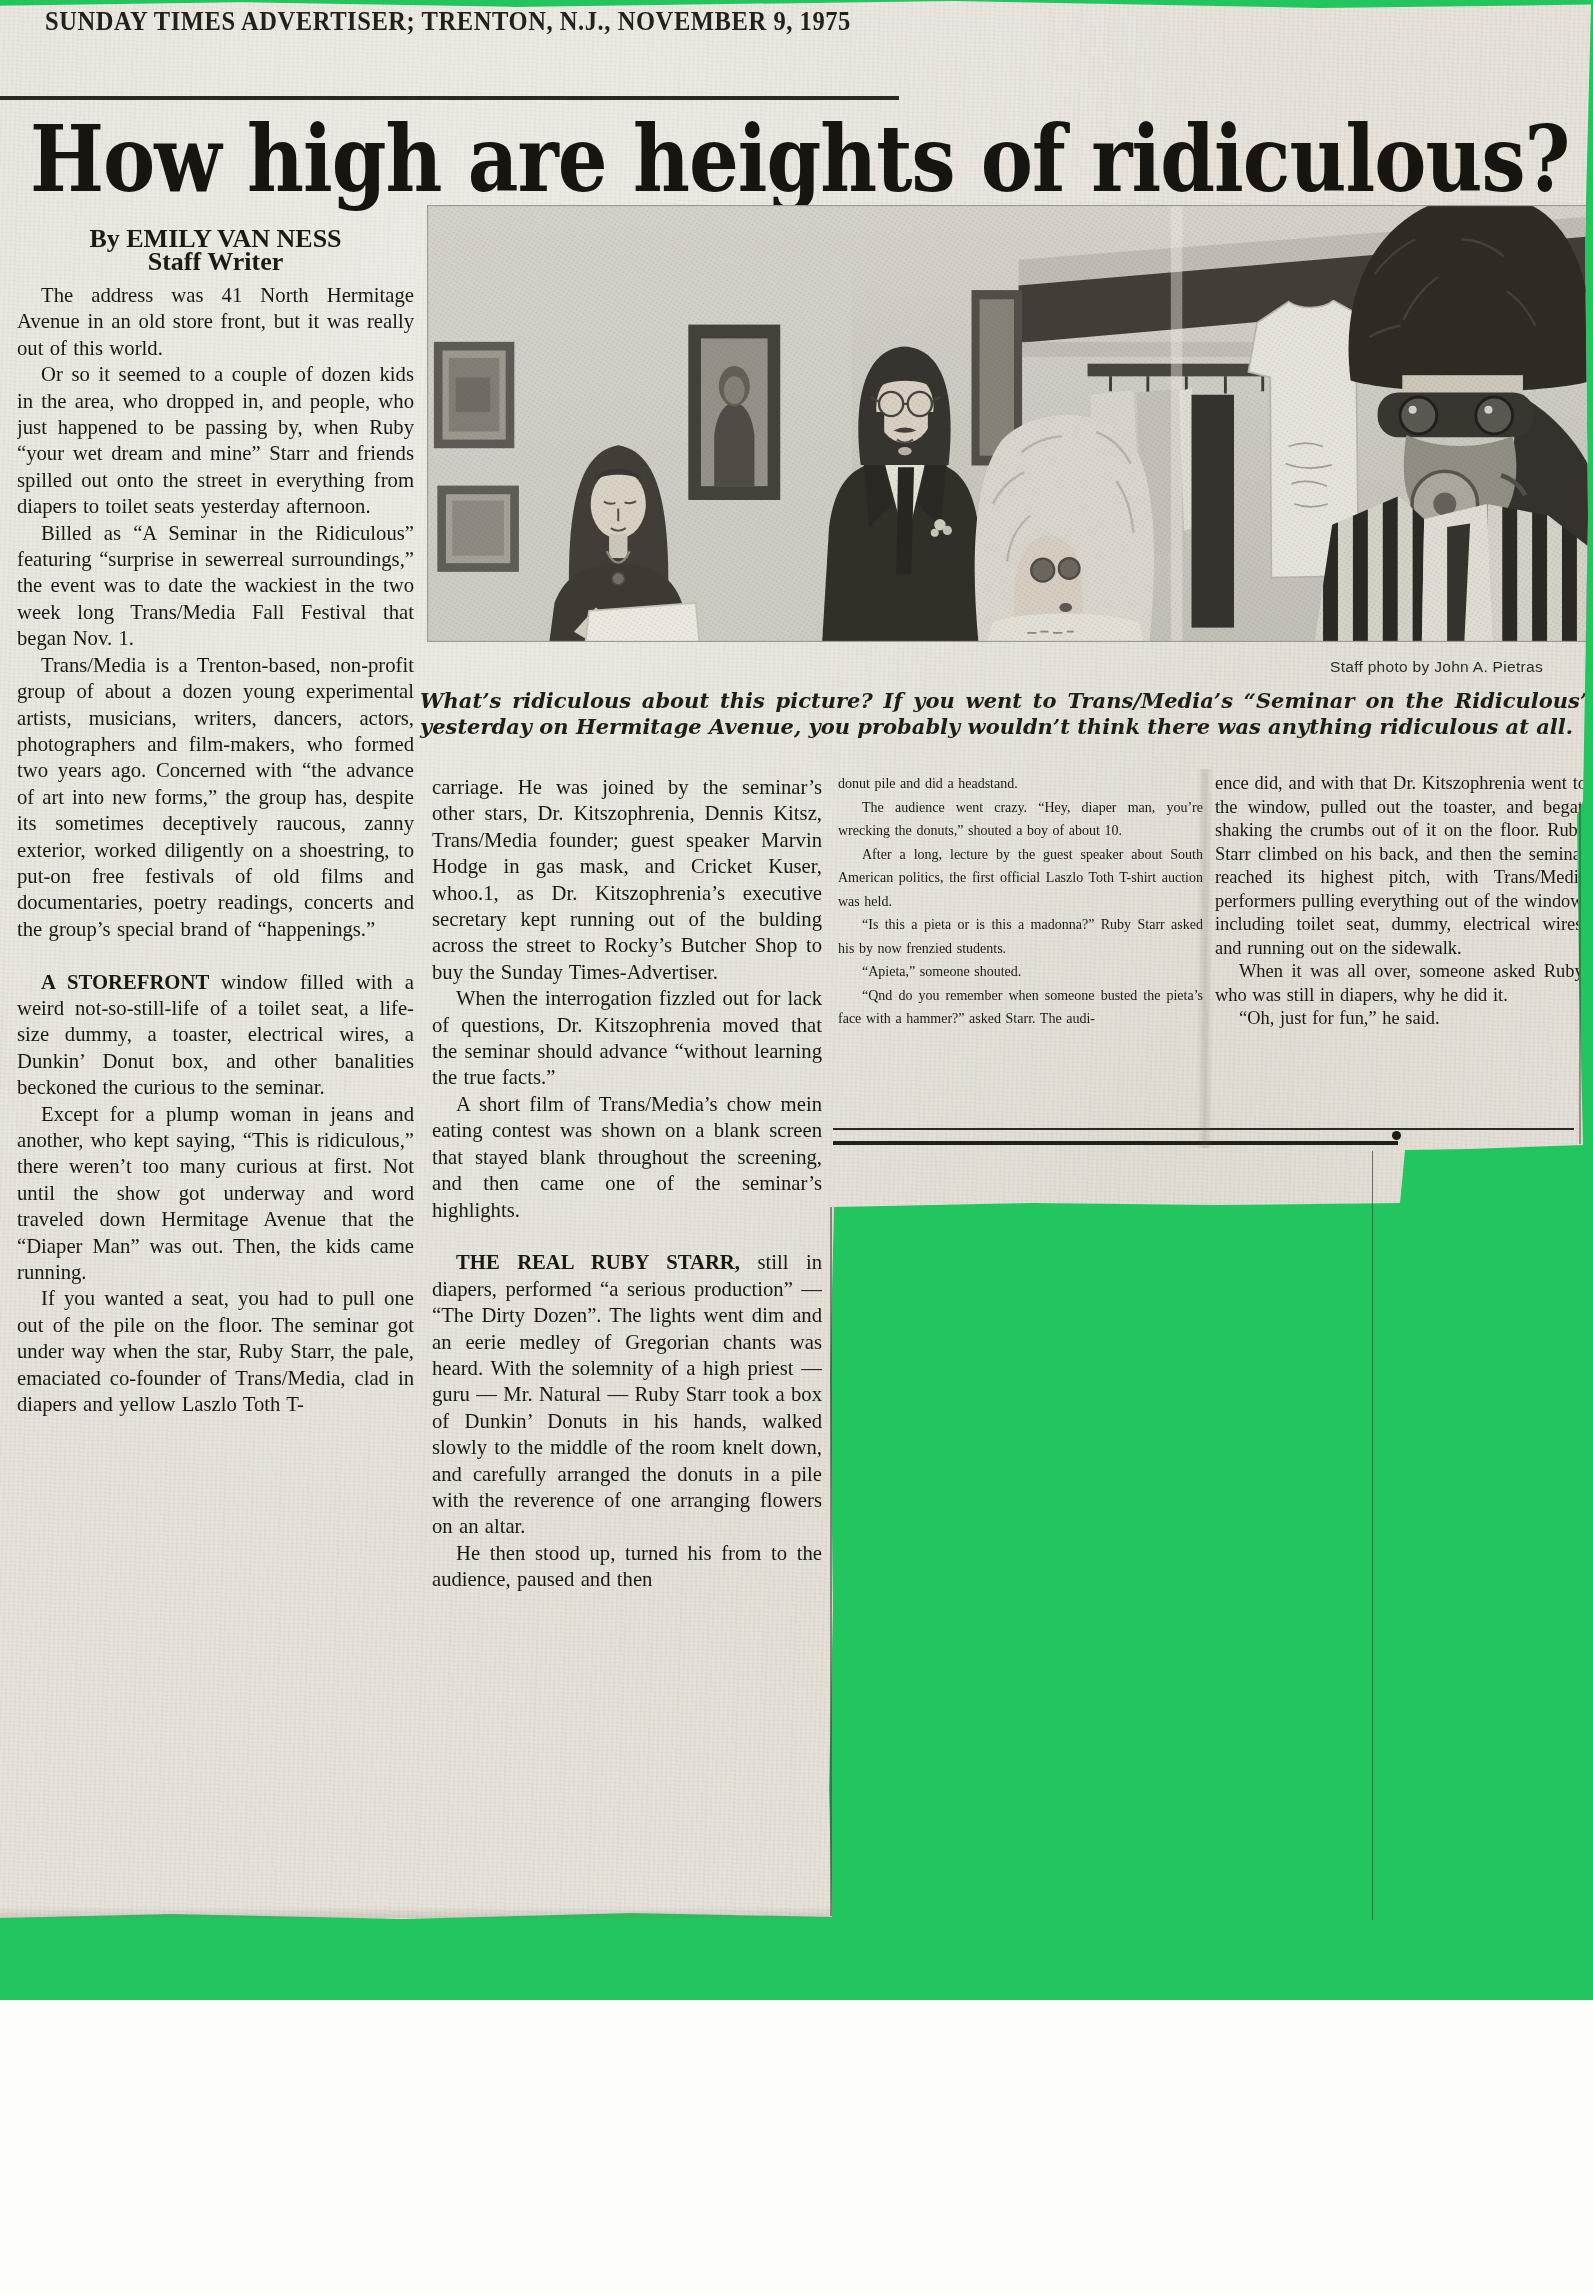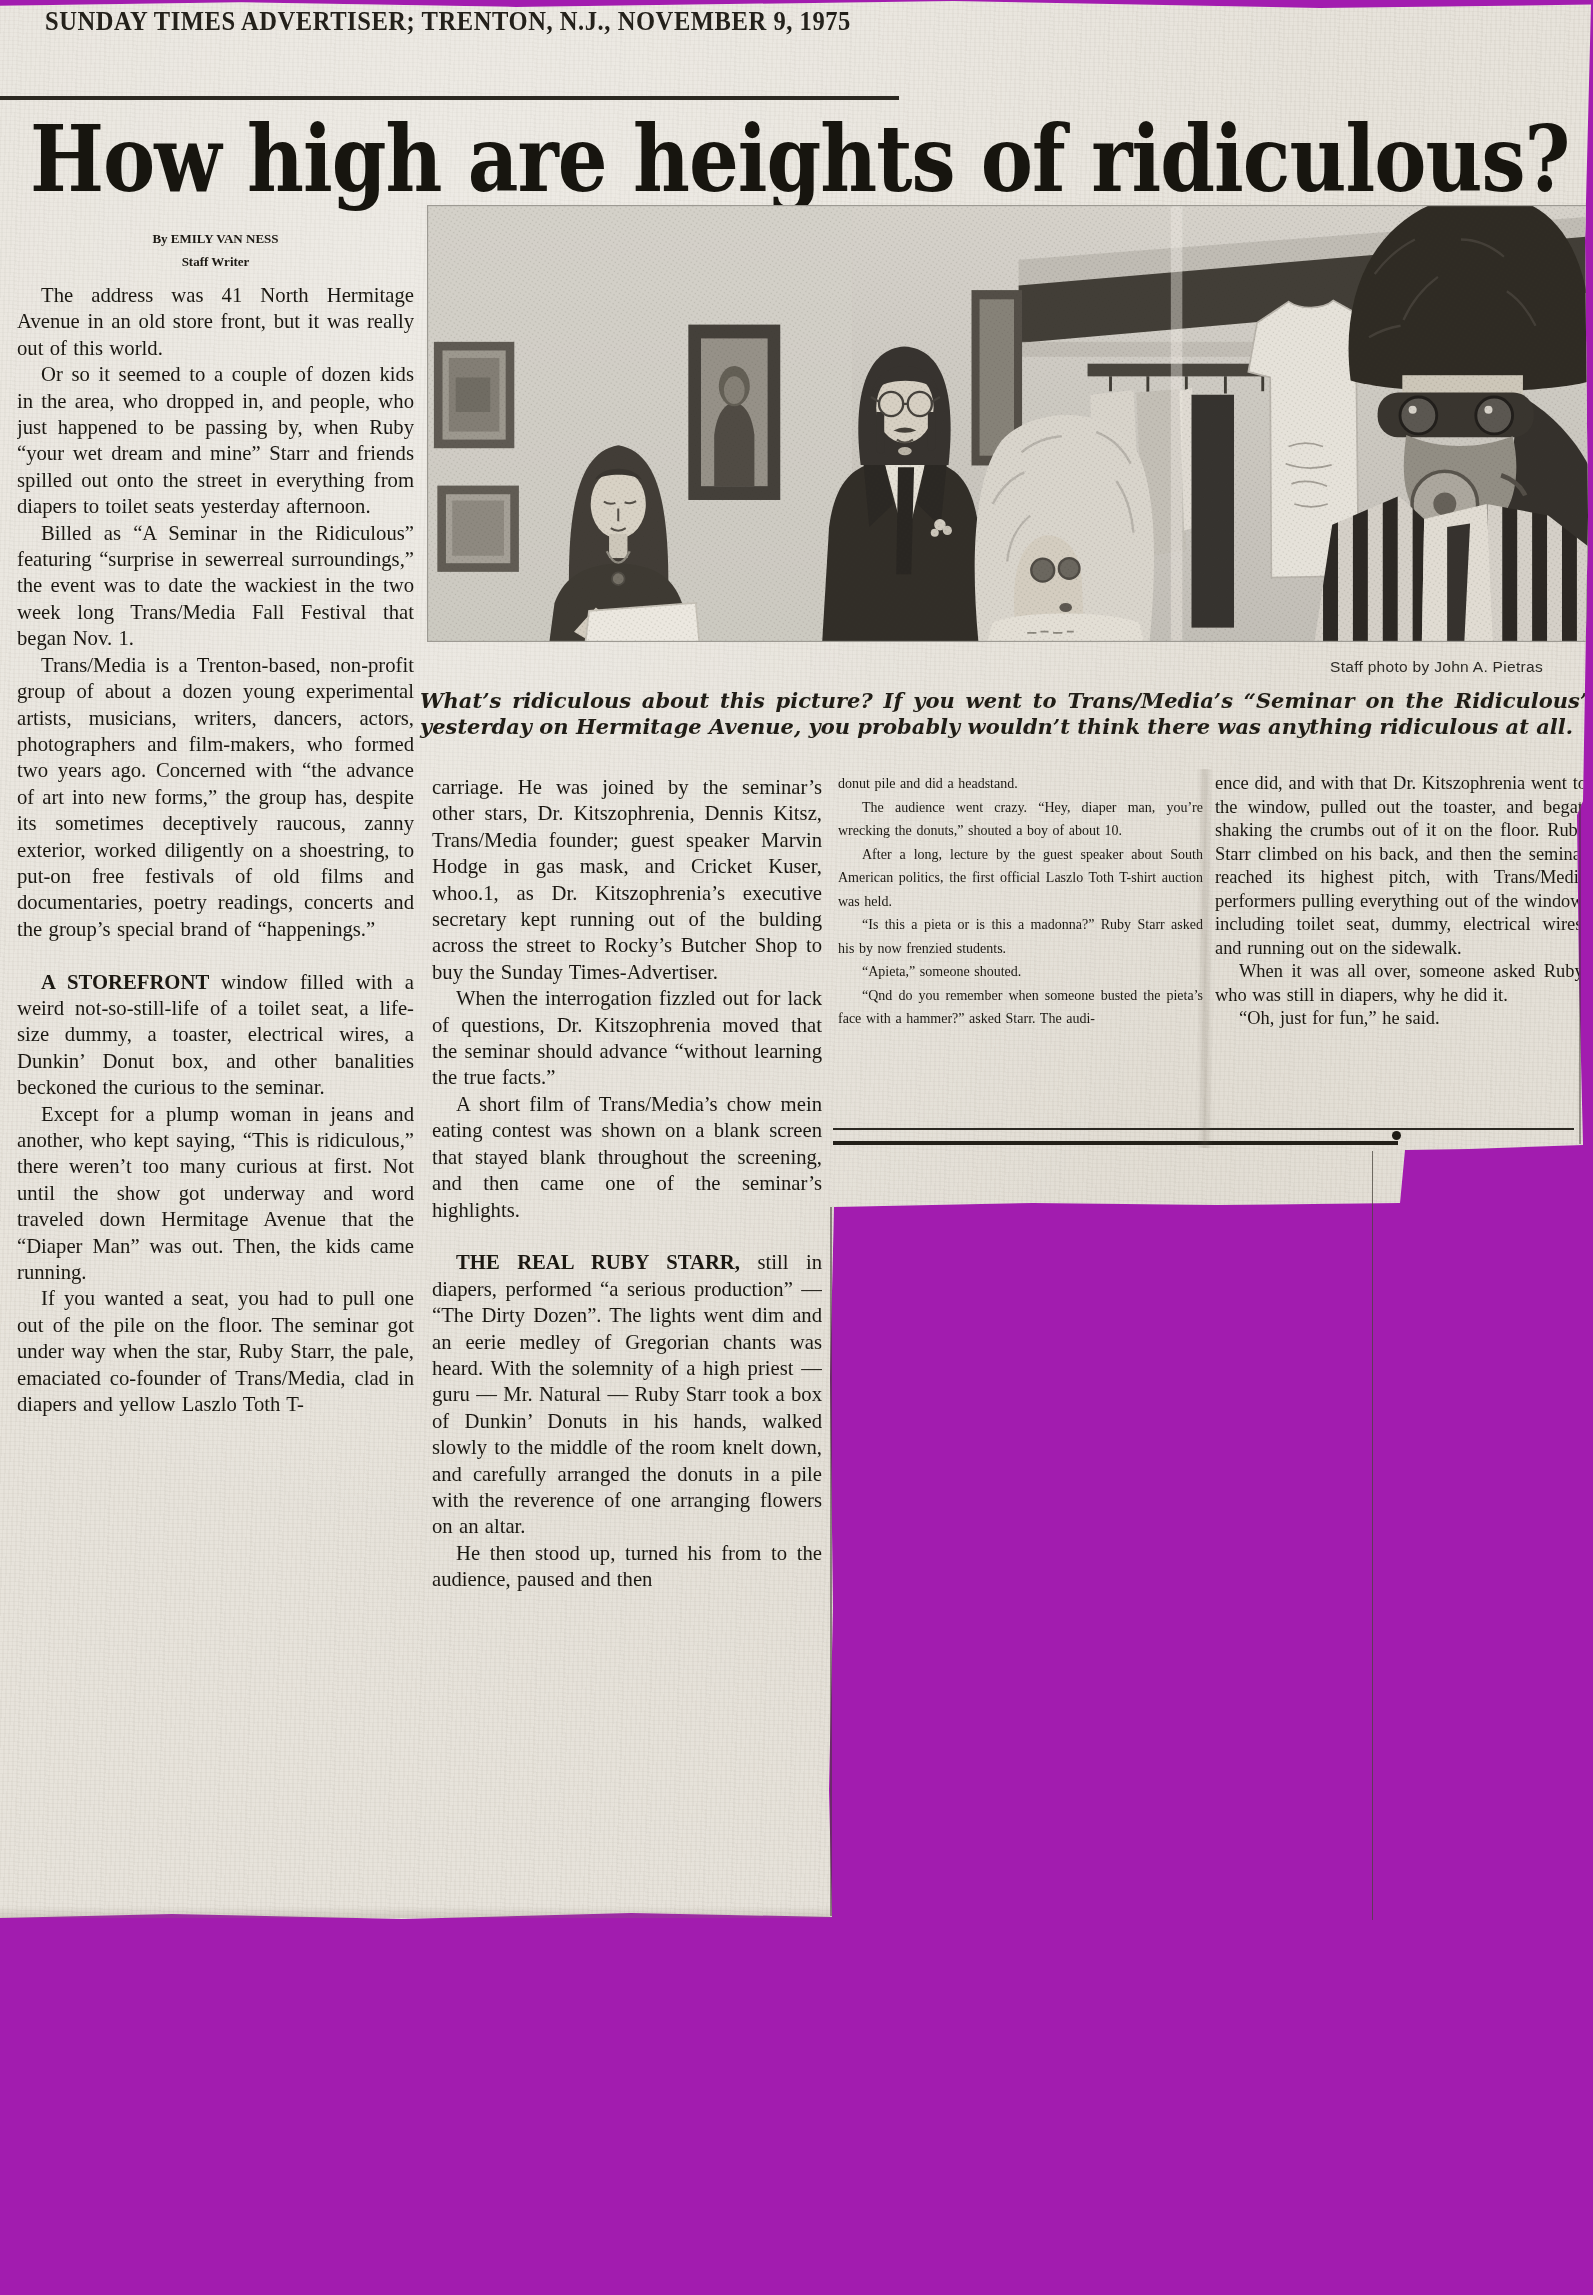--- a/index.html
+++ b/index.html
@@ -1,16 +1,16 @@
 <!DOCTYPE html>
 <html style="--paper: #e7e3db; --ink: #1b1812; --photo_grey: #c9c6bf; --background: #fdfdfc;font-size:9.2px"><head>
 <meta charset="utf-8">
 <style>
   html,body{margin:0;padding:0;background:#fdfdfc;}
-  .page{position:relative;width:1593px;height:2295px;background:#a21caf;overflow:hidden;
+  .page{position:relative;width:1593px;height:2000px;background:#22c55e;overflow:hidden;
         font-family:"Liberation Serif",serif;color:#1b1812;}
 
   
   .clipping{position:absolute;left:0;top:0;width:1593px;height:1922px;
     background:
       radial-gradient(ellipse at 28% 18%, rgba(255,255,255,.30), transparent 55%),
       radial-gradient(ellipse at 75% 60%, rgba(180,170,150,.10), transparent 60%),
       repeating-linear-gradient(92deg, rgba(120,110,95,.05) 0 1.7px, transparent 1.7px 4.6px),
       repeating-linear-gradient(2deg, rgba(90,85,70,.04) 0 1.1px, transparent 1.1px 4px),
       var(--paper,#e7e3db);
@@ -35,21 +35,21 @@
   .photo{position:absolute;left:427px;top:205px;width:1166px;height:437px;}
   .photo svg{display:block;width:100%;height:100%;}
   .credit{position:absolute;left:1330px;top:658px;font-family:"Liberation Sans",sans-serif;
     font-size:15.5px;letter-spacing:0.3px;color:#2c2a25;}
   .caption{position:absolute;left:420px;top:688px;width:1172px;
     font-family:"DejaVu Serif",serif;font-style:italic;font-weight:700;
     font-size:21px;line-height:26.4px;text-align:justify;color:#201d16;}
 
   
   .byline{position:absolute;left:17px;top:227px;width:397px;text-align:center;
-    font-weight:bold;font-size:13px;line-height:23px;color:#1d1a14;}
+    font-weight:bold;font-size:26px;line-height:23px;color:#1d1a14;}
   .col{position:absolute;text-align:justify;color:#1b1812;overflow:hidden;word-spacing:1.1px;}
   .col p{margin:0;text-indent:24px;font-family:Liberation Serif, serif;}
   .col p.cont{text-indent:0;}
   .col p.sp{margin-top:26.4px;}
   .col b.lead{font-weight:bold;}
   #col-1{left:17px;top:282px;width:397px;height:1633px;font-size:20.7px;line-height:26.4px;}
   #col-2{left:432px;top:774px;width:390px;height:1139px;font-size:20.7px;line-height:26.4px;}
   #col-3{left:838px;top:772px;width:365px;height:355px;font-size:14px;line-height:23.5px;}
   #col-4{left:1215px;top:772px;width:372px;height:376px;font-size:18.4px;line-height:23.5px;}
 

